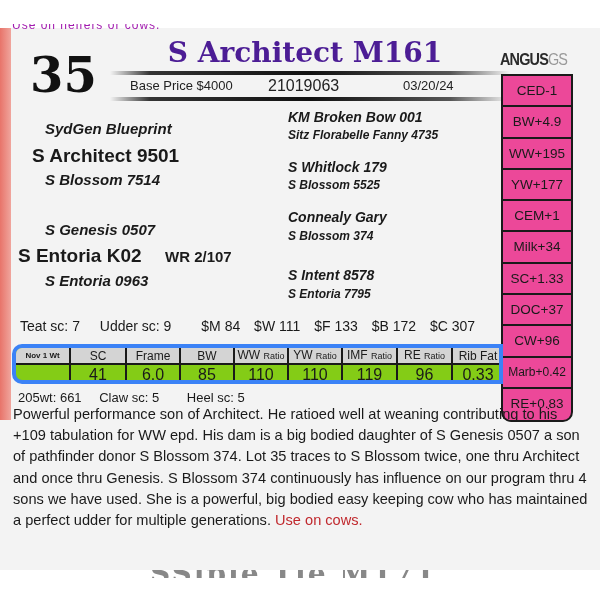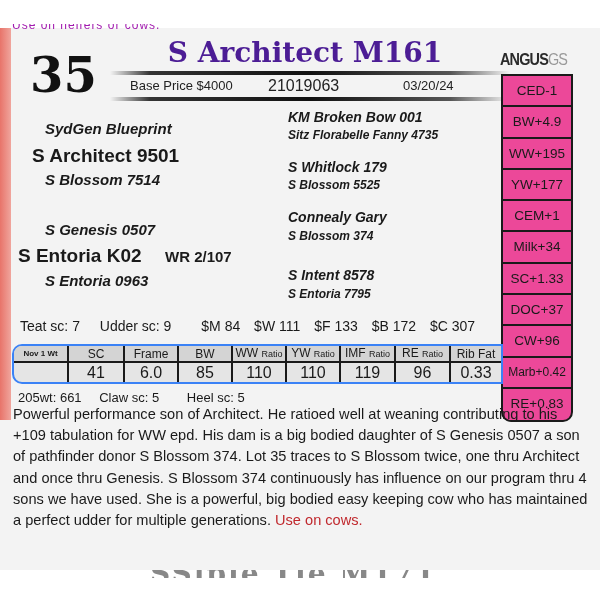--- a/index.html
+++ b/index.html
@@ -65,21 +65,21 @@
     .wr { position: absolute; left: 165px; top: 248px; font-size: 15px; font-weight: bold; color: #1a1a1a; }
 
     .scores {
       position: absolute; left: 20px; top: 318px; font-size: 14px; color: #1a1a1a; white-space: nowrap;
     }
     .scores span { margin-right: 16px; text-align: right; }
     .scores .dollar { margin-right: 10px; }
 
     .perf-table {
       position: absolute; left: 12px; top: 344px; width: 491px; height: 40px;
-      border: 2px solid #3b82f6; border-radius: 10px 0 0 10px; overflow: hidden; background: #e5e5e5;
+      border: 4px solid #3b82f6; border-radius: 10px 0 0 10px; overflow: hidden; background: #84cc16;
     }
     .perf-table table { width: 100%; height: 100%; border-collapse: collapse; table-layout: fixed; }
     .perf-table th {
       background: #d4d4d4; font-weight: normal; font-size: 12px; height: 16px; line-height: 14px;
       border-right: 2px solid #1a1a1a; border-bottom: 2px solid #1a1a1a; white-space: nowrap; color: #1a1a1a;
     }
     .perf-table th .small { font-size: 9px; }
     .perf-table th.first { font-size: 8px; font-weight: bold; }
     .perf-table td {
       font-size: 16px; text-align: center; border-right: 2px solid #1a1a1a; color: #1a1a1a; line-height: 20px;

